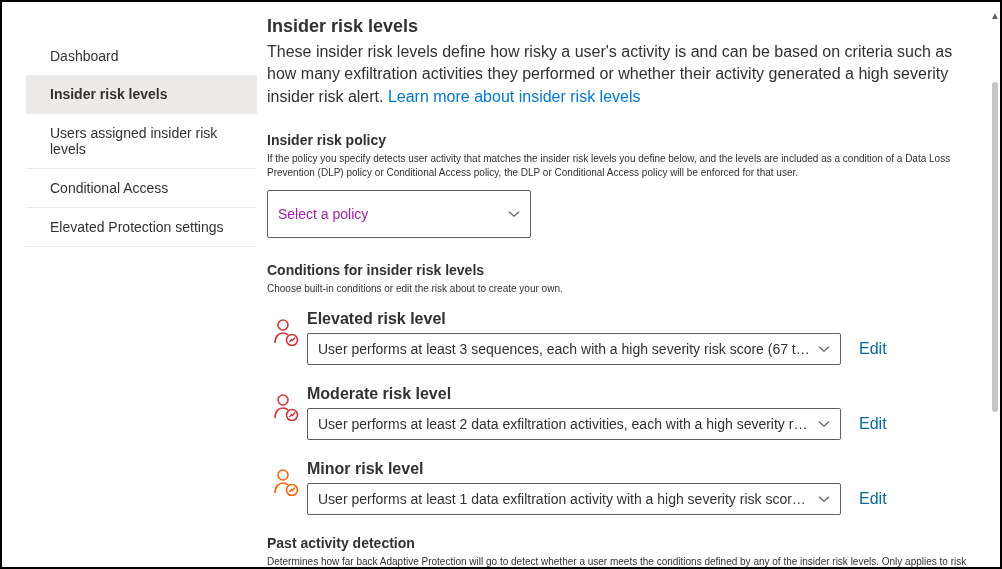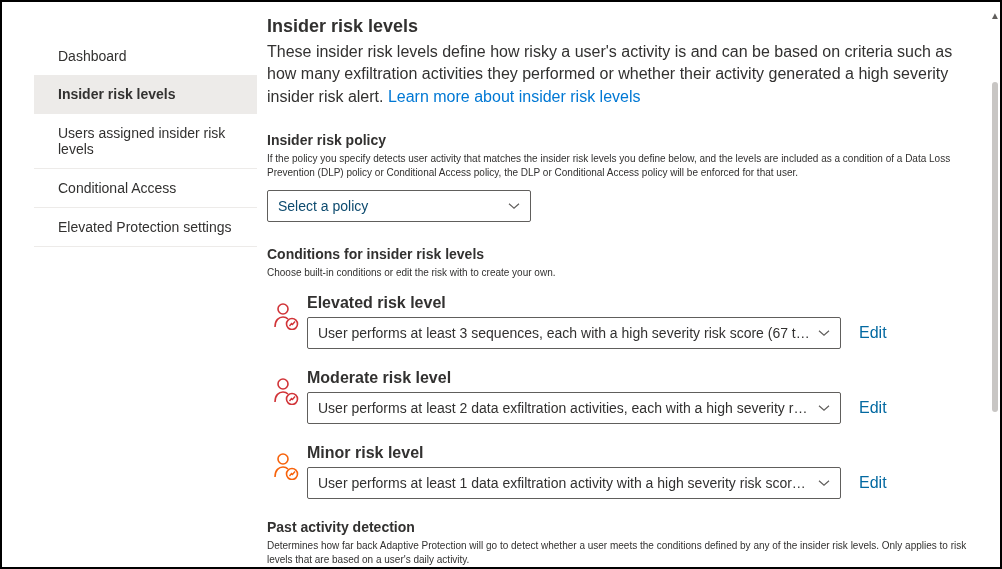--- a/index.html
+++ b/index.html
@@ -18,21 +18,21 @@
       overflow: hidden;
       position: relative;
     }
     .layout {
       display: flex;
       height: 100%;
     }
     .sidebar {
       width: 255px;
       padding-top: 35px;
-      padding-left: 32px;
+      padding-left: 24px;
       flex-shrink: 0;
     }
     .sidebar-item {
       padding: 11px 20px 11px 24px;
       font-size: 14px;
       color: #323130;
       cursor: pointer;
       border-bottom: 1px solid #edebe9;
       display: flex;
       align-items: center;
@@ -76,26 +76,26 @@
       margin-bottom: 4px;
     }
     .section-desc {
       font-size: 10px;
       color: #323130;
       line-height: 1.4;
       margin-bottom: 10px;
     }
     .policy-select {
       width: 264px;
-      height: 32px;
+      height: 48px;
       border: 1px solid #605e5c;
       border-radius: 2px;
       padding: 0 30px 0 10px;
       font-size: 14px;
-      color: #0c4a6e;
+      color: #a21caf;
       background: #fff;
       position: relative;
       display: flex;
       align-items: center;
       cursor: pointer;
       margin-bottom: 24px;
     }
     .chevron {
       position: absolute;
       right: 10px;
@@ -218,21 +218,21 @@
       <div class="policy-select">
         <span>Select a policy</span>
         <span class="chevron">
           <svg viewBox="0 0 12 8">
               <path d="M1 1.5 L6 6 L11 1.5" stroke="#605e5c" stroke-width="1.2" fill="none"></path>
             </svg>
         </span>
       </div>
 
       <h2>Conditions for insider risk levels</h2>
-      <p class="section-desc" style="margin-bottom:14px;">Choose built-in conditions or edit the risk with to create your own.</p>
+      <p class="section-desc" style="margin-bottom:14px;">Choose built-in conditions or edit the risk about to create your own.</p>
 
       <div class="risk-row">
         <div class="risk-icon">
           <svg viewBox="0 0 26 28">
             <circle cx="10" cy="7" r="5" stroke="#d13438" stroke-width="1.6" fill="none"></circle>
             <path d="M2 25 C2 18 6 15 10 15 C12 15 14 16 15 17" stroke="#d13438" stroke-width="1.6" fill="none"></path>
             <circle cx="19" cy="22" r="5.5" stroke="#d13438" stroke-width="1.6" fill="none"></circle>
             <path d="M16.5 24 L18.5 21.5 L19.5 22.5 L22 19.5" stroke="#d13438" stroke-width="1.4" fill="none"></path>
           </svg>
         </div>

